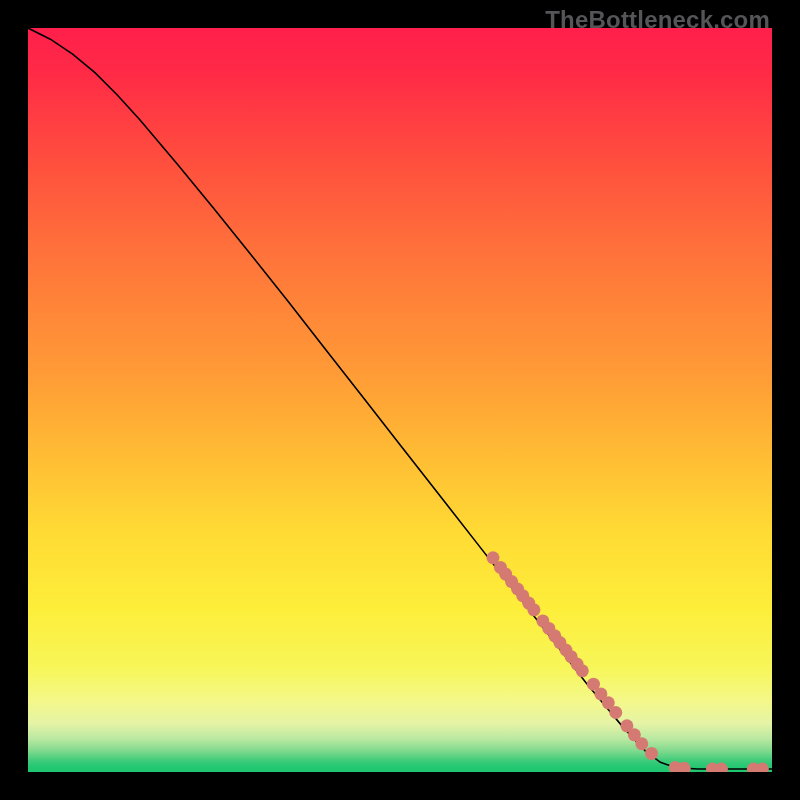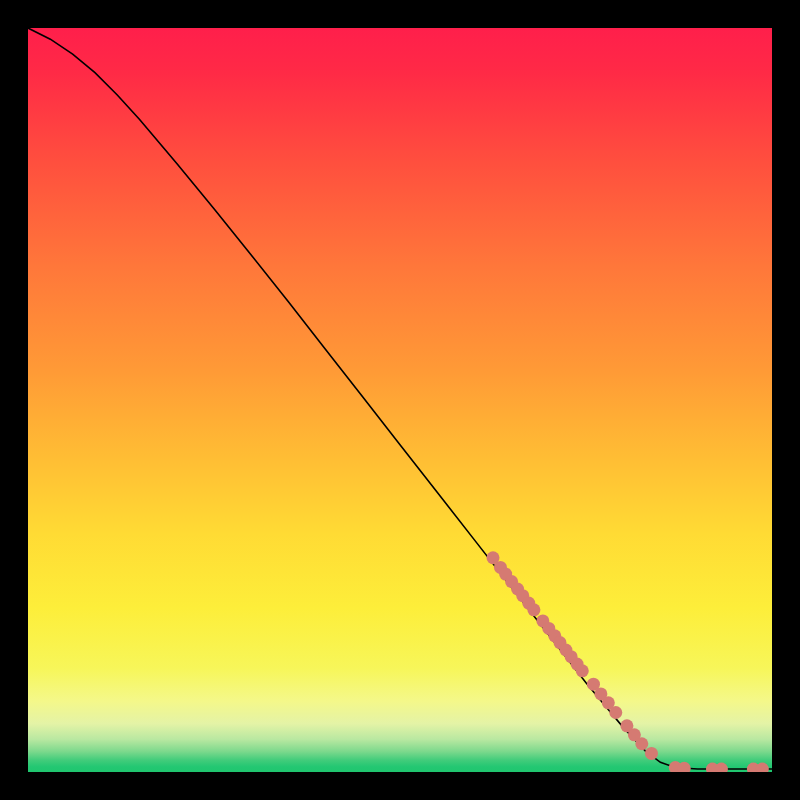--- a/index.html
+++ b/index.html
@@ -94,13 +94,14 @@
           <circle cx="647.28" cy="739.54" r="6.5" fill="#d57a72" stroke="#9a4f48" stroke-width="0"></circle>
           <circle cx="656.21" cy="740.28" r="6.5" fill="#d57a72" stroke="#9a4f48" stroke-width="0"></circle>
           <circle cx="684.48" cy="741.02" r="6.5" fill="#d57a72" stroke="#9a4f48" stroke-width="0"></circle>
           <circle cx="693.41" cy="741.02" r="6.5" fill="#d57a72" stroke="#9a4f48" stroke-width="0"></circle>
           <circle cx="725.40" cy="741.02" r="6.5" fill="#d57a72" stroke="#9a4f48" stroke-width="0"></circle>
           <circle cx="734.33" cy="741.02" r="6.5" fill="#d57a72" stroke="#9a4f48" stroke-width="0"></circle>
         </g>
     </svg>
   </div>
 
+  <div class="watermark">TheBottleneck.com</div>
 </div>
 
 </body></html>

